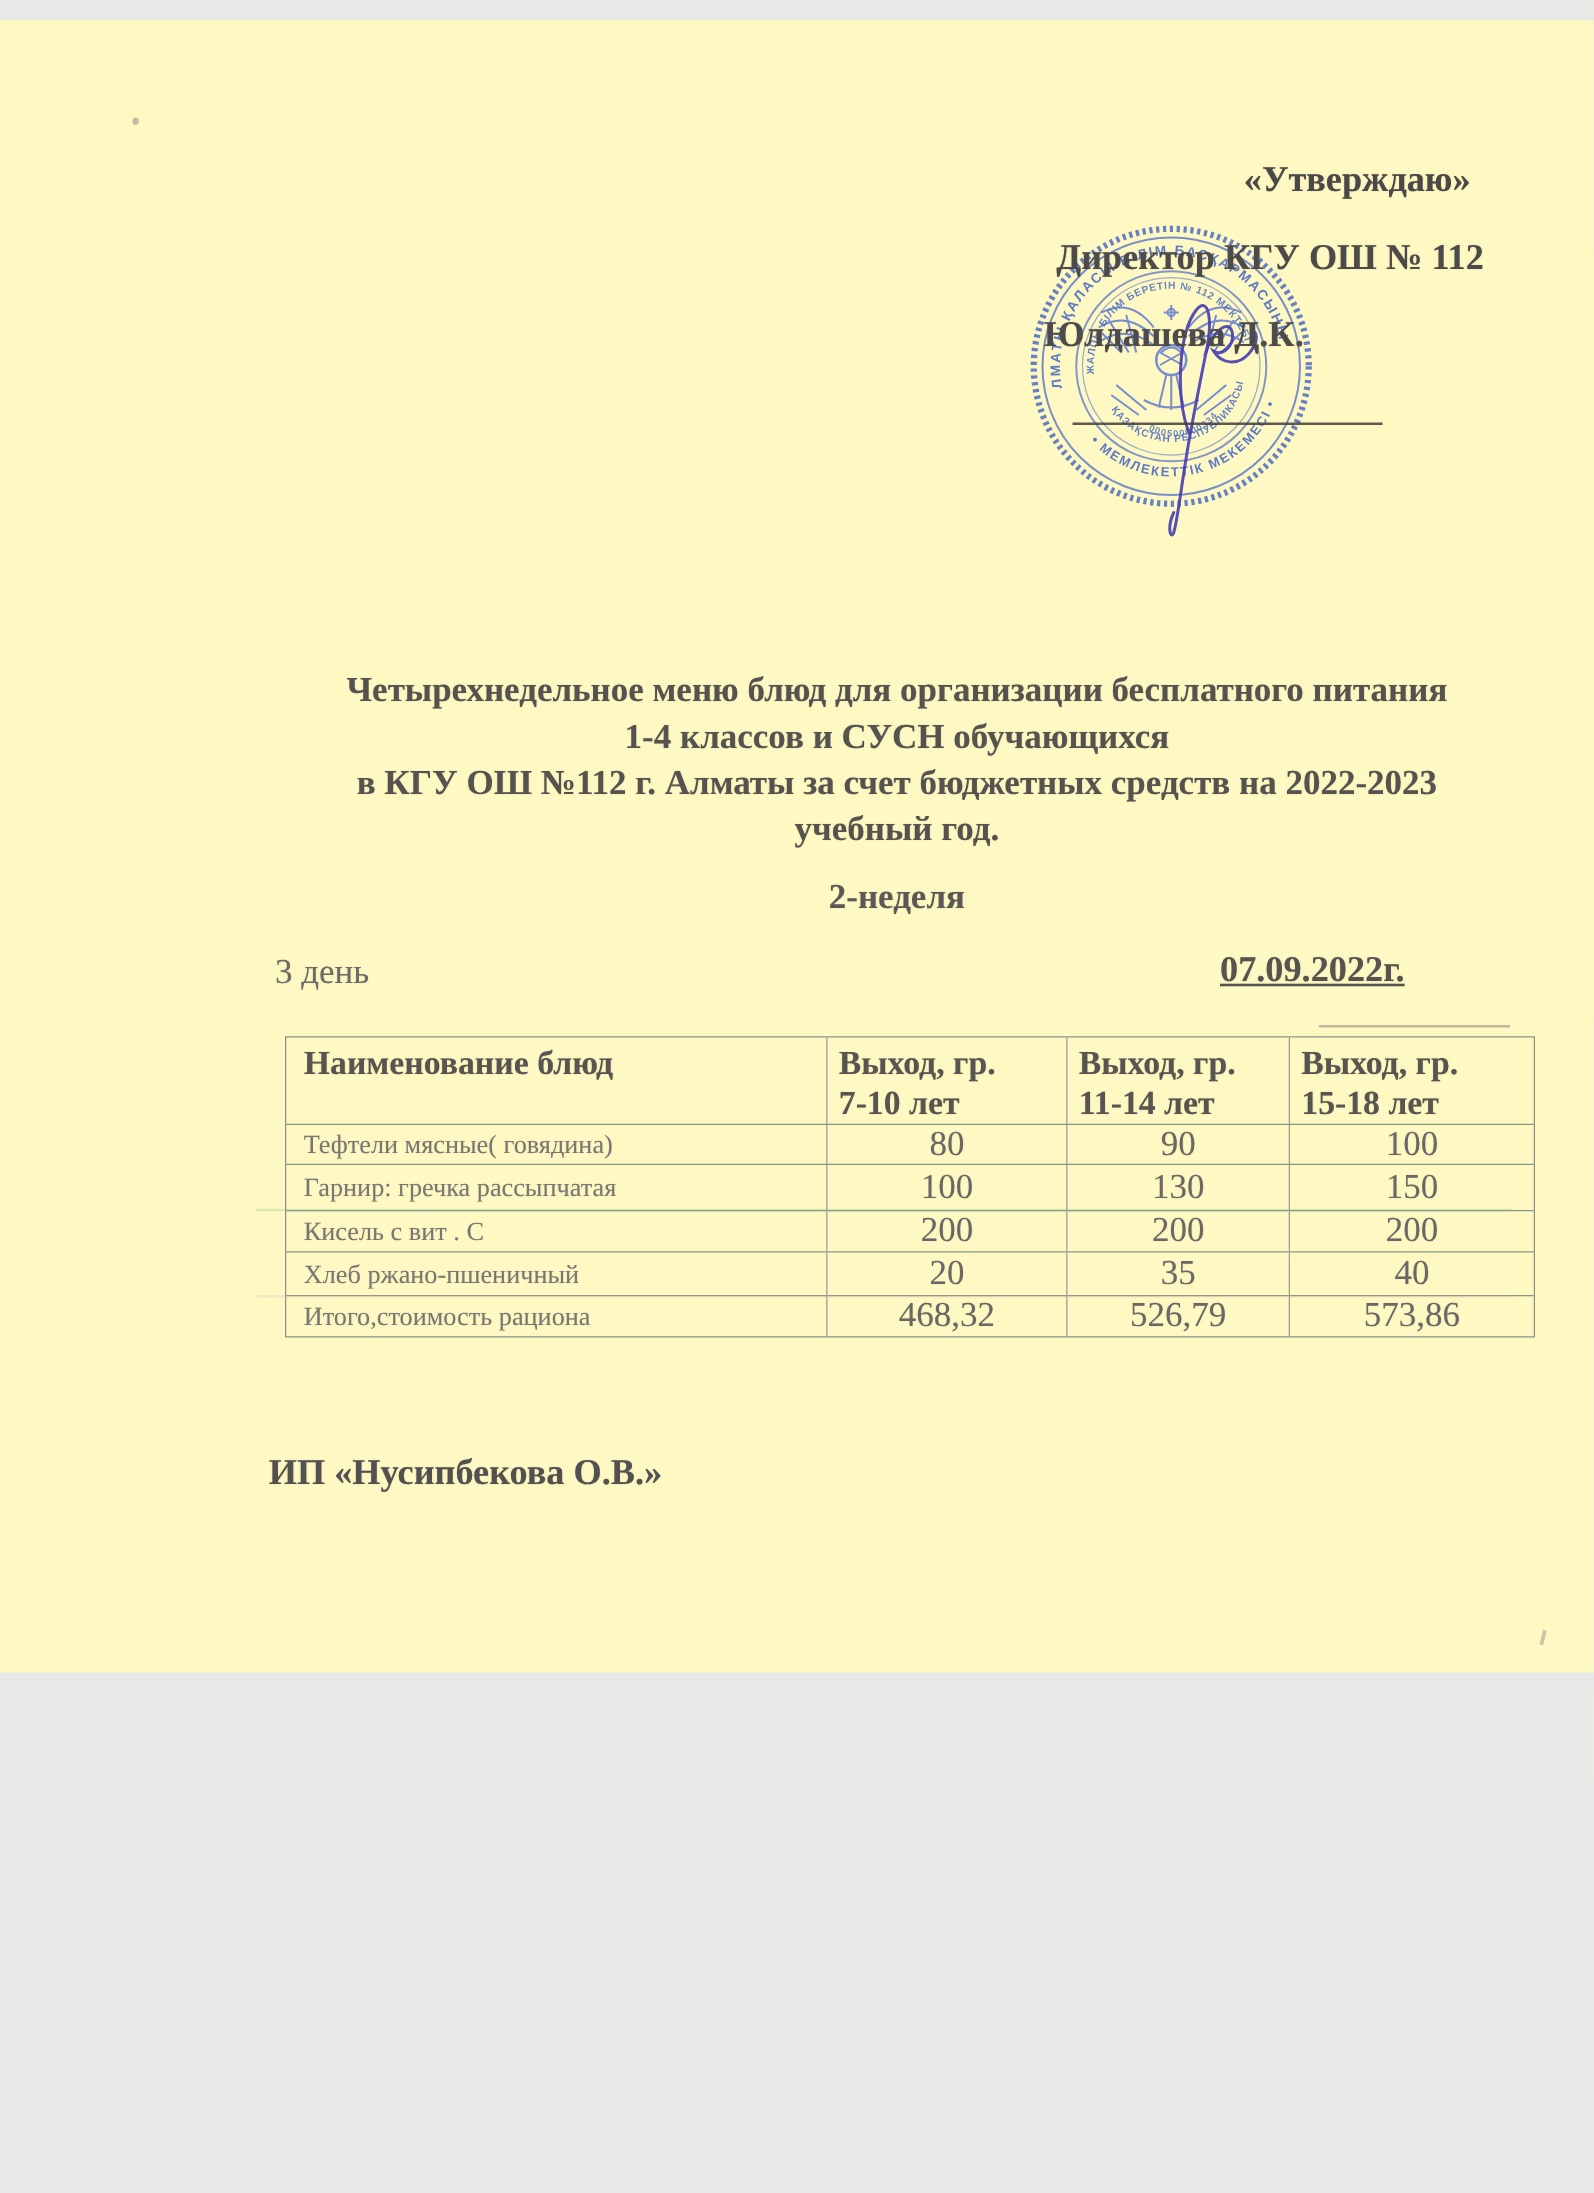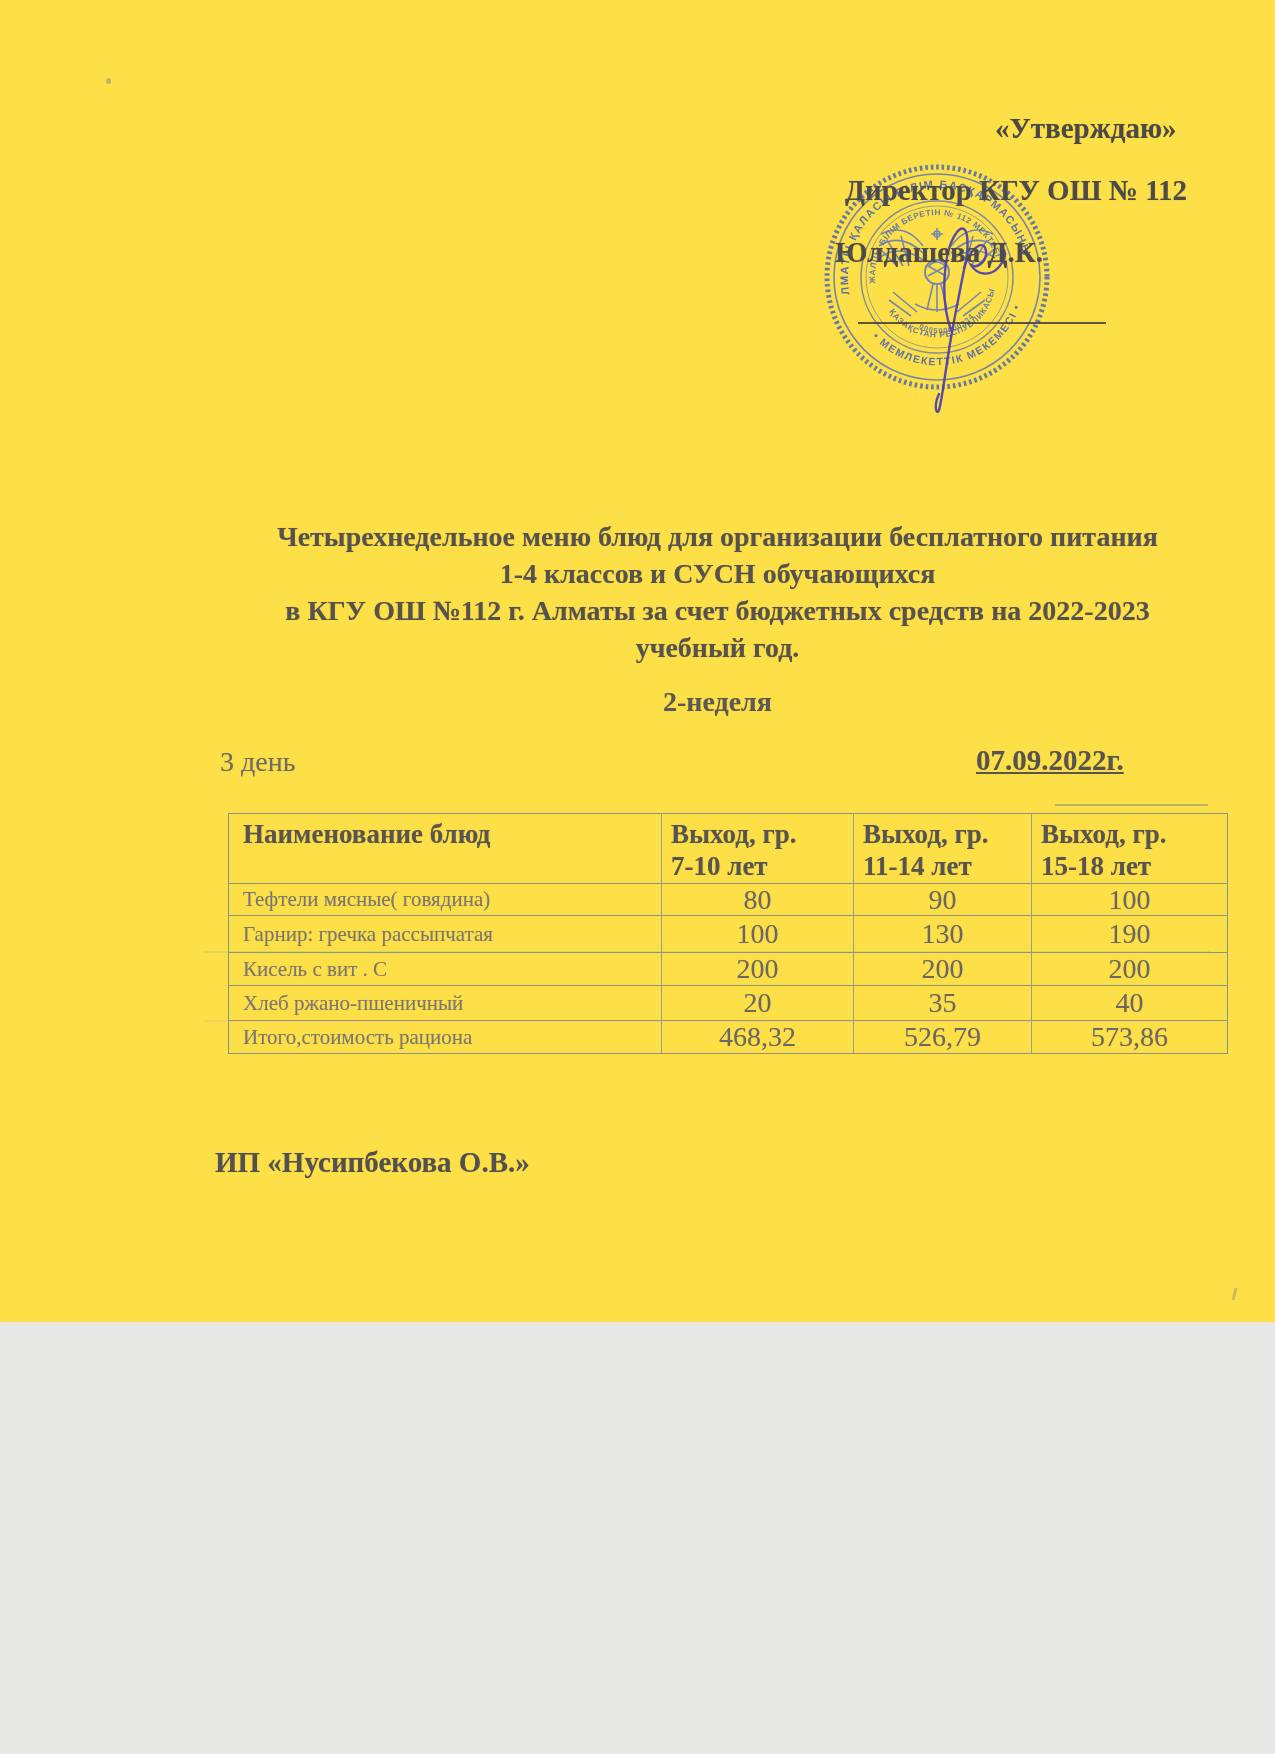--- a/index.html
+++ b/index.html
@@ -1,18 +1,18 @@
 <!DOCTYPE html>
 <html><head>
 <meta charset="utf-8">
 <style>
   html,body { margin:0; padding:0; background:#e8e8e6; }
   .page {
-    position:relative; width:1275px; height:1322px; margin:0 auto;
-    background:#fde047; overflow:hidden;
+    position:relative; width:1275px; height:1322px; margin:16px auto;
+    background:#fef9c3; overflow:hidden;
     font-family:"Liberation Serif","DejaVu Serif",serif;
   }
   .txt { position:absolute; white-space:nowrap; }
 
   
   .approve   { left:995px;  top:112px; font-size:29px; font-weight:bold; color:#4b4947; text-shadow:0 0 1px rgba(80,78,75,.35); }
   .director  { left:845px;  top:174px; font-size:29px; font-weight:bold; color:#4d4b49; z-index:3; text-shadow:0 0 1px rgba(80,78,75,.35); }
   .dname     { left:835px;  top:236px; font-size:29px; font-weight:bold; color:#4d4b49; z-index:3; text-shadow:0 0 1px rgba(80,78,75,.35); }
   .stamp     { position:absolute; left:818px; top:158px; z-index:1; }
   .sig-line  { position:absolute; left:858px; top:322px; width:248px; height:2px; background:#3f3d3c; opacity:.85; z-index:2; }
@@ -157,21 +157,21 @@
     </div>
 
     <div class="cell lbl">Тефтели мясные( говядина)</div>
     <div class="cell num">80</div>
     <div class="cell num">90</div>
     <div class="cell num last-col">100</div>
 
     <div class="cell lbl">Гарнир: гречка рассыпчатая</div>
     <div class="cell num">100</div>
     <div class="cell num">130</div>
-    <div class="cell num last-col">190</div>
+    <div class="cell num last-col">150</div>
 
     <div class="cell lbl">Кисель с вит . С</div>
     <div class="cell num">200</div>
     <div class="cell num">200</div>
     <div class="cell num last-col">200</div>
 
     <div class="cell lbl">Хлеб ржано-пшеничный</div>
     <div class="cell num">20</div>
     <div class="cell num">35</div>
     <div class="cell num last-col">40</div>

